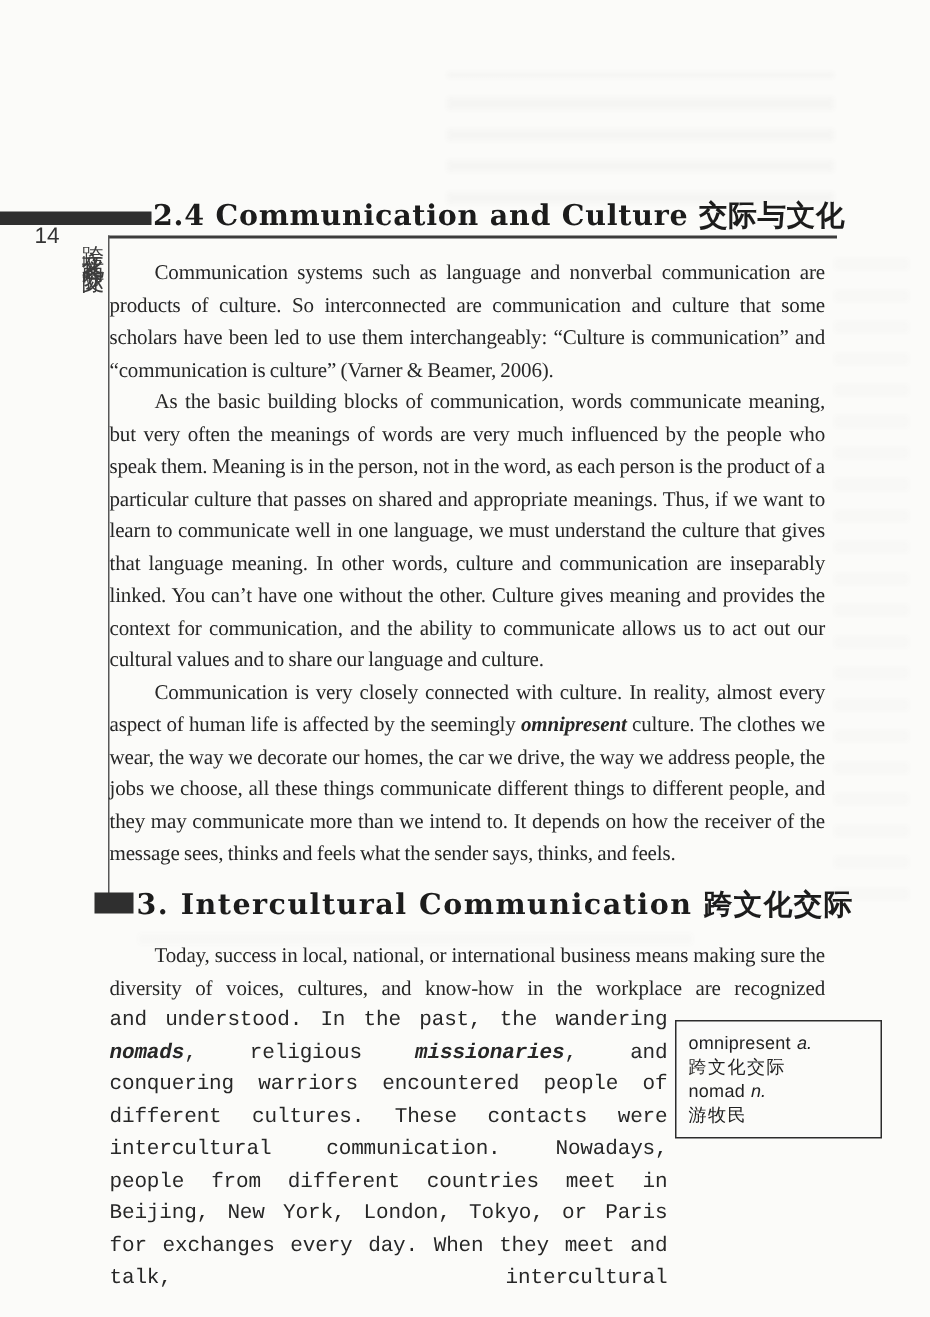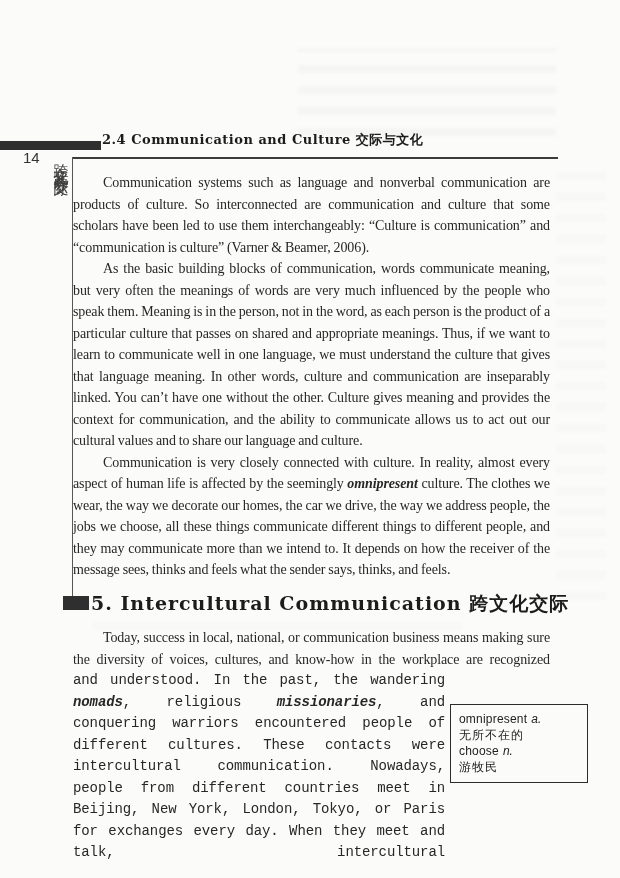--- a/index.html
+++ b/index.html
@@ -17,21 +17,21 @@
     background:repeating-linear-gradient(0deg, rgba(95,95,95,0.12) 0 8px, transparent 8px 21px);
     filter:blur(1.6px); }
   .bleed-a { left:298px; top:48px;  width:258px; height:88px;  opacity:.30; }
   .bleed-b { left:556px; top:170px; width:50px;  height:430px; opacity:.18; }
   .bleed-c { left:92px;  top:612px; width:370px; height:18px;  opacity:.16; }
 
   
   .accent-bar { position:absolute; left:0; top:141px; width:101px; height:9px;
     background:var(--accent-bar,#2f2f2f); }
   .h24 { position:absolute; left:102px; top:131px; white-space:nowrap;
-    font-family:"DejaVu Serif", serif; font-weight:bold; font-size:13px;
+    font-family:"DejaVu Serif", serif; font-weight:bold; font-size:19px;
     letter-spacing:.5px; color:var(--ink-strong,#1c1c1c); }
   .head-rule { position:absolute; left:72px; top:157px; width:486px; height:1.5px;
     background:#3c3c3c; }
 
   
   .page-num { position:absolute; left:23px; top:149px; font-family:"Liberation Sans",sans-serif;
     font-size:15px; color:#343434; }
   .side-title { position:absolute; left:51px; top:152px;
     writing-mode:vertical-rl; text-orientation:upright;
     font-size:15px; letter-spacing:3px; color:#3d3d3d; }
@@ -51,21 +51,21 @@
   .h3 .sq { display:inline-block; width:26px; height:14px; background:var(--accent-bar,#2f2f2f);
     margin-right:2px; }
 
   
   .wrap-row { position:relative; min-height:120px; }
   .narrow { width:372px; text-align:justify; text-align-last:justify;
     letter-spacing:-0.1px; word-spacing:-0.5px;font-family:Liberation Mono, monospace; }
   .vocab-box { position:absolute; left:377px; top:10px; width:138px;
     border:1.5px solid #2c2c2c; padding:6px 8px 7px;
     background:rgba(251,251,249,.95);
-    font-family:"Liberation Sans", sans-serif; font-size:12px; line-height:16px; color:#222;margin-top:24px; }
+    font-family:"Liberation Sans", sans-serif; font-size:12px; line-height:16px; color:#222; }
   .vterm { letter-spacing:.2px; }
   .vpos { font-style:italic; margin-left:4px; }
   .vdef { letter-spacing:1px; }
 </style>
 </head>
 <body>
 
 <div class="page">
 
   <div class="bleed bleed-a"></div>
@@ -78,33 +78,33 @@
 
   <div class="page-num">14</div>
   <div class="side-title">跨文化商务交际</div>
   <div class="v-rule"></div>
 
   <div class="main">
     <p class="para"><span>Communication systems such as language and nonverbal communication are products of culture. So interconnected are communication and culture that some scholars have been led to use them interchangeably: “Culture is communication” and “communication is culture” (Varner &amp; Beamer, 2006).</span></p>
     <p class="para"><span>As the basic building blocks of communication, words communicate meaning, but very often the meanings of words are very much influenced by the people who speak them. Meaning is in the person, not in the word, as each person is the product of a particular culture that passes on shared and appropriate meanings. Thus, if we want to learn to communicate well in one language, we must understand the culture that gives that language meaning. In other words, culture and communication are inseparably linked. You can’t have one without the other. Culture gives meaning and provides the context for communication, and the ability to communicate allows us to act out our cultural values and to share our language and culture.</span></p>
     <p class="para"><span>Communication is very closely connected with culture. In reality, almost every aspect of human life is affected by the seemingly </span><span class="bi">omnipresent</span><span> culture. The clothes we wear, the way we decorate our homes, the car we drive, the way we address people, the jobs we choose, all these things communicate different things to different people, and they may communicate more than we intend to. It depends on how the receiver of the message sees, thinks and feels what the sender says, thinks, and feels.</span></p>
 
-    <div class="h3"><span class="sq"></span><span>5. Intercultural Communication 跨文化交际</span></div>
+    <div class="h3"><span class="sq"></span><span>3. Intercultural Communication 跨文化交际</span></div>
 
-    <p class="para full-last"><span>Today, success in local, national, or communication business means making sure the diversity of voices, cultures, and know-how in the workplace are recognized</span></p>
+    <p class="para full-last"><span>Today, success in local, national, or international business means making sure the diversity of voices, cultures, and know-how in the workplace are recognized</span></p>
 
     <div class="wrap-row">
       <p class="narrow"><span>and understood. In the past, the wandering </span><span class="bi">nomads</span><span>, religious </span><span class="bi">missionaries</span><span>, and conquering warriors encountered people of different cultures. These contacts were intercultural communication. Nowadays, people from different countries meet in Beijing, New York, London, Tokyo, or Paris for exchanges every day. When they meet and talk, intercultural</span></p>
 
       <div class="vocab-box">
           <div class="vocab-entry">
           <div class="vline"><span class="vterm">omnipresent</span><span class="vpos">a.</span></div>
-          <div class="vdef">无所不在的</div>
+          <div class="vdef">跨文化交际</div>
         </div>
           <div class="vocab-entry">
-          <div class="vline"><span class="vterm">choose</span><span class="vpos">n.</span></div>
+          <div class="vline"><span class="vterm">nomad</span><span class="vpos">n.</span></div>
           <div class="vdef">游牧民</div>
         </div>
         </div>
     </div>
   </div>
 
 </div>
 
 </body></html>

